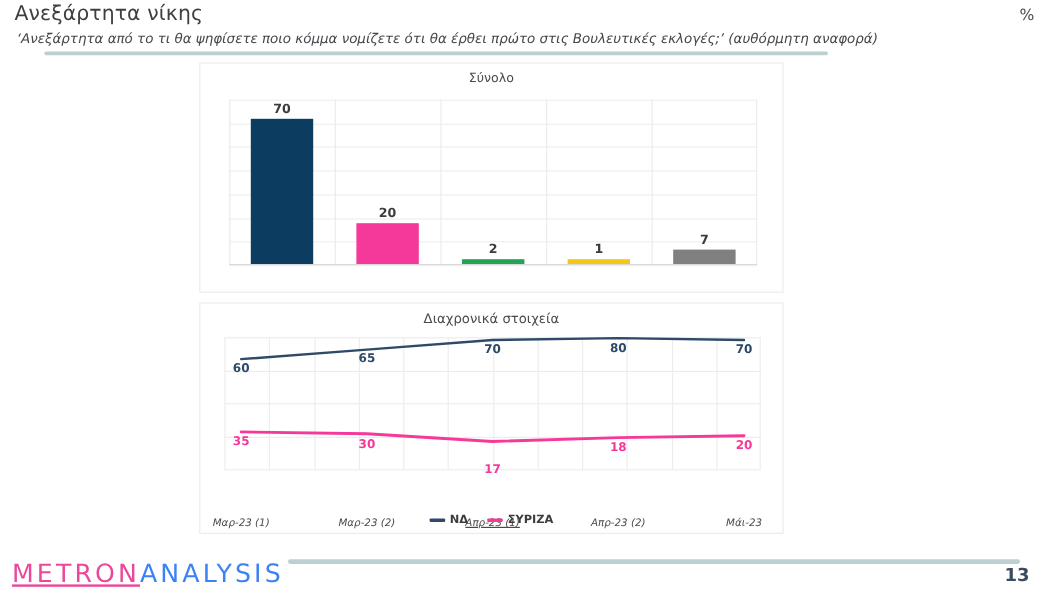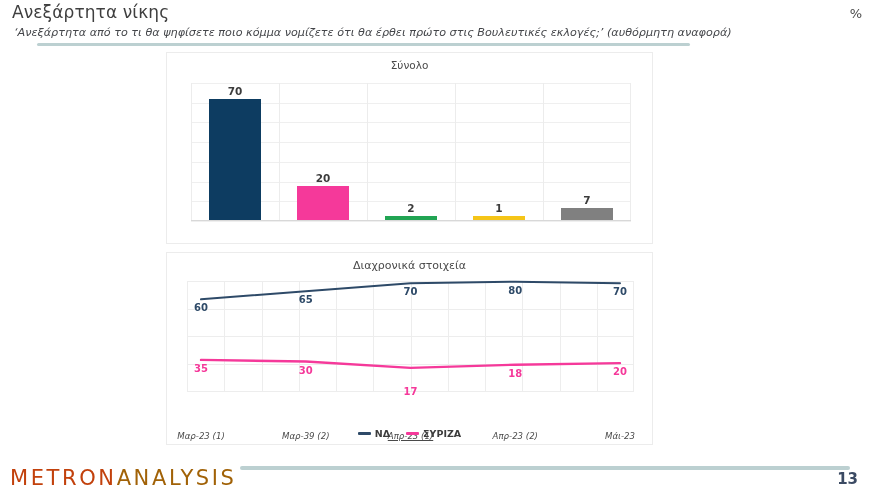--- a/index.html
+++ b/index.html
@@ -214,22 +214,22 @@
   }
   #brand-logo {
     position: absolute;
     left: 10px;
     top: 466px;
     font-size: 21px;
     letter-spacing: 2.6px;
     font-weight: 400;
     white-space: nowrap;
   }
-  .brand-a { color: #c2410c; }
-  .brand-b { color: #a16207; }
+  .brand-a { color: #ec4899; text-decoration: underline; }
+  .brand-b { color: #3b82f6; }
   #page-number {
     position: absolute;
     right: 22px;
     top: 470px;
     font-size: 15px;
     font-weight: 700;
     color: #3b4a63;
     margin-left: 20px;
   }
 </style>
@@ -328,21 +328,21 @@
         <div class="pt-label" style="color: rgb(46, 74, 104); left: 328.25px; top: 3.755px;">80</div>
         <div class="pt-label" style="color: rgb(46, 74, 104); left: 433px; top: 5.35px;">70</div>
         <div class="pt-label" style="color: rgb(245, 57, 154); left: 14px; top: 81.91px;">35</div>
         <div class="pt-label" style="color: rgb(245, 57, 154); left: 118.75px; top: 83.505px;">30</div>
         <div class="pt-label" style="color: rgb(245, 57, 154); left: 223.5px; top: 105px;">17</div>
         <div class="pt-label" style="color: rgb(245, 57, 154); left: 328.25px; top: 86.695px;">18</div>
         <div class="pt-label" style="color: rgb(245, 57, 154); left: 433px; top: 85.1px;">20</div>
       </div>
     <div id="line-xaxis">
         <div class="line-xlabel" style="left: 14px;">Μαρ-23 (1)</div>
-        <div class="line-xlabel" style="left: 118.75px;">Μαρ-39 (2)</div>
+        <div class="line-xlabel" style="left: 118.75px;">Μαρ-23 (2)</div>
         <div class="line-xlabel" style="left: 223.5px; text-decoration: underline;">Απρ-23 (1)</div>
         <div class="line-xlabel" style="left: 328.25px;">Απρ-23 (2)</div>
         <div class="line-xlabel" style="left: 433px;">Μάι-23</div>
       </div>
   </div>
   <div id="line-legend">
       <div class="legend-entry">
         <span class="legend-swatch" style="background: rgb(46, 74, 104);"></span>
         <span>ΝΔ</span>
       </div>

